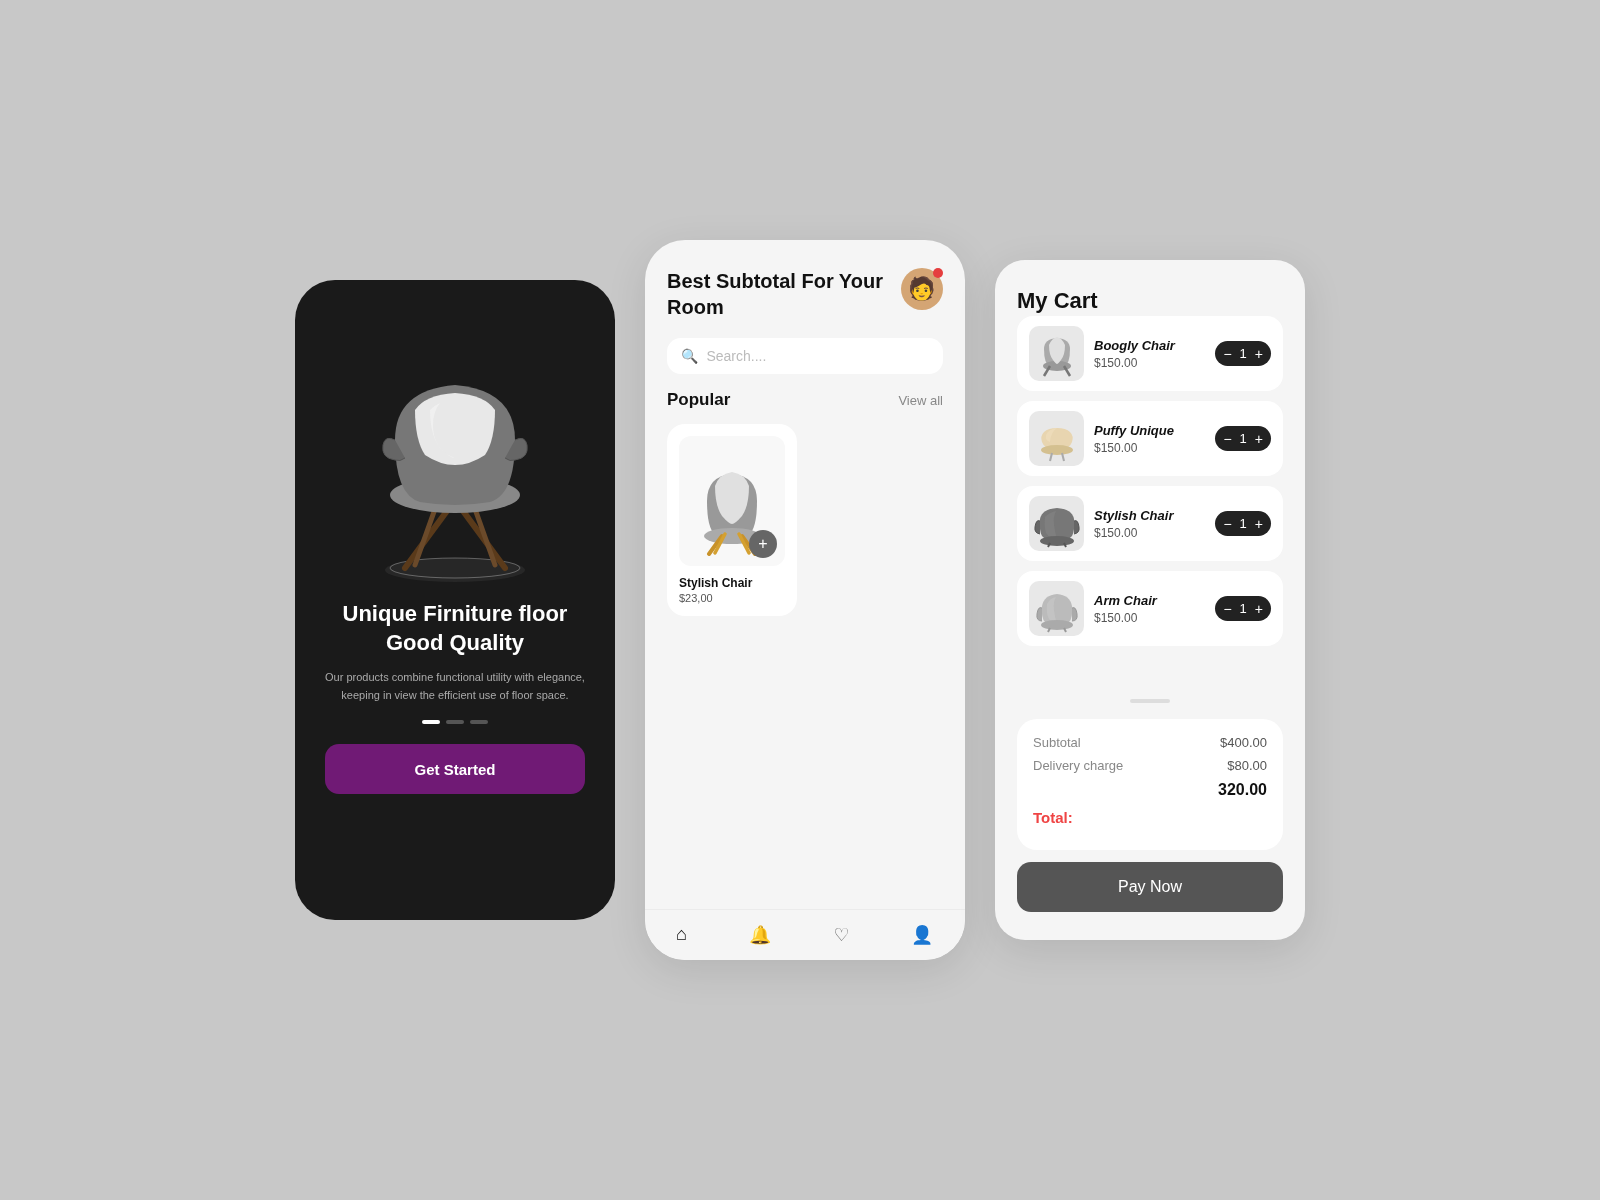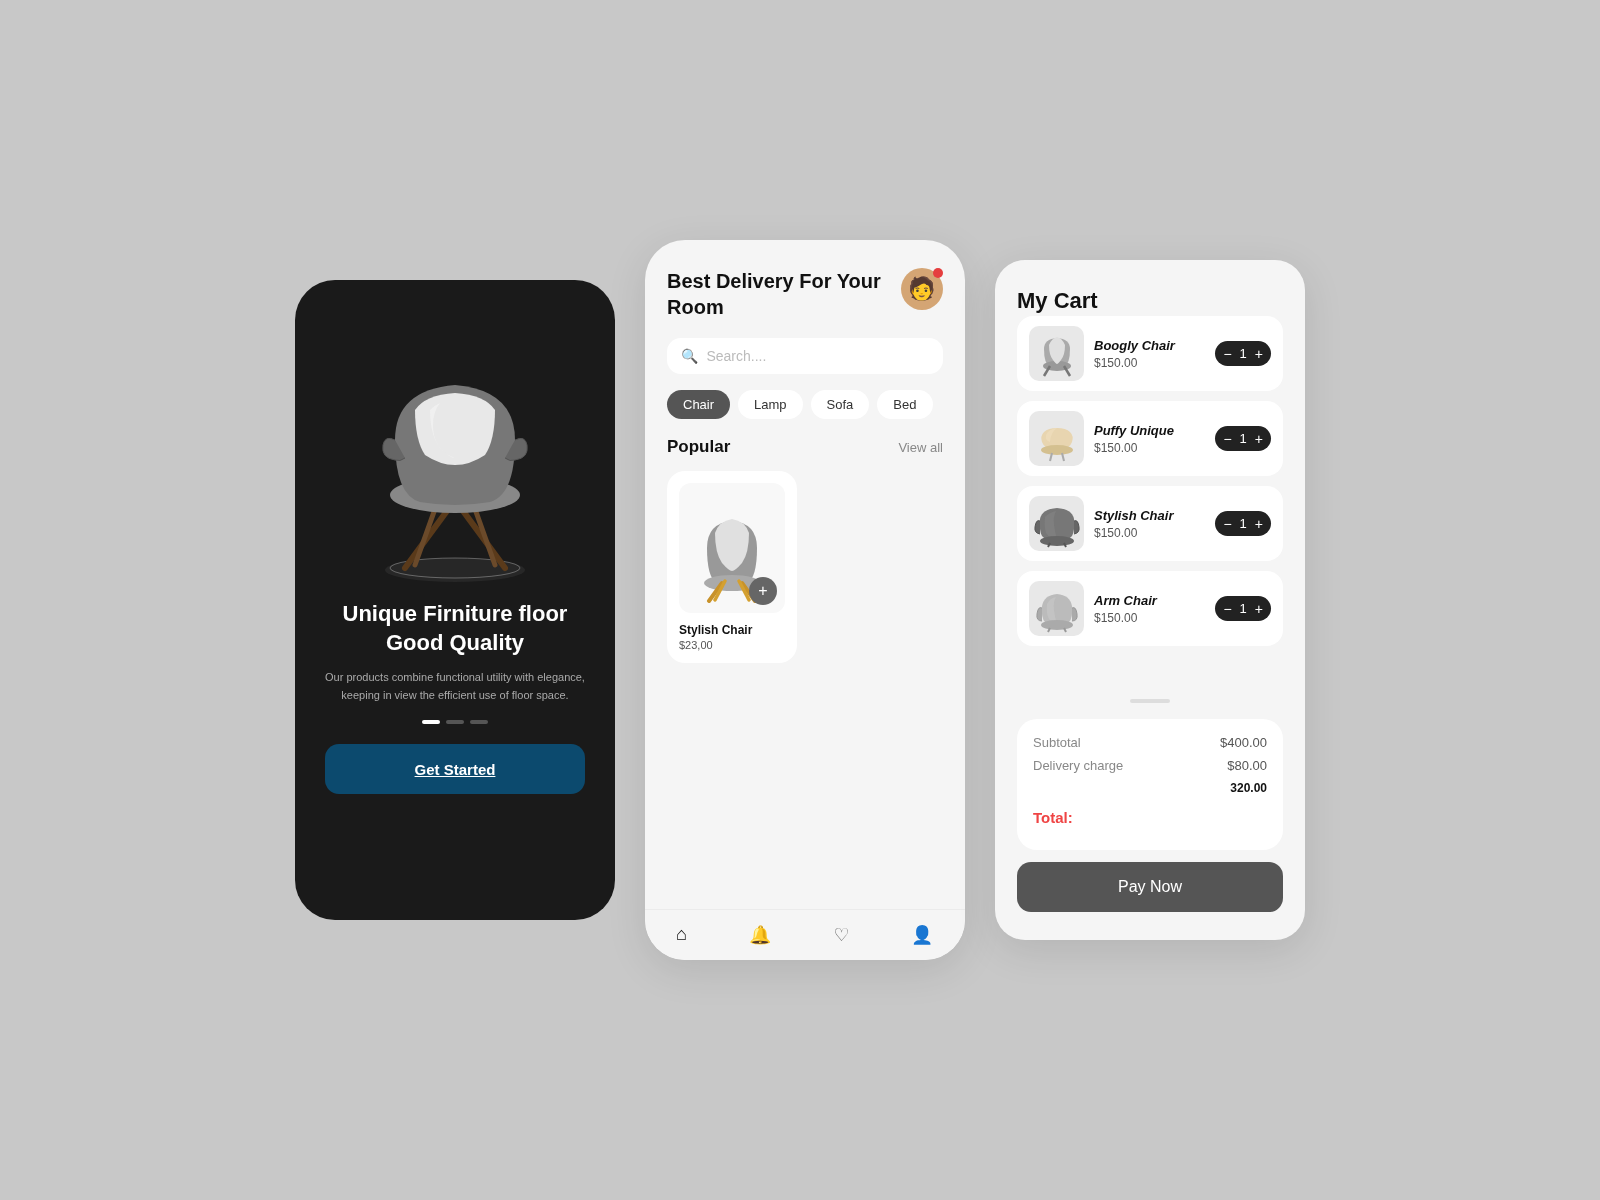--- a/index.html
+++ b/index.html
@@ -64,30 +64,29 @@
     .dot {
       width: 18px;
       height: 4px;
       border-radius: 2px;
     }
     .dot-active { background: #ffffff; }
     .dot-inactive { background: #555555; }
     .get-started-btn {
       width: 260px;
       height: 50px;
-      background: #0c4a6e;
+      background: #701a75;
       border-radius: 14px;
       display: flex;
       align-items: center;
       justify-content: center;
       color: #ffffff;
       font-size: 15px;
       font-weight: 600;
       cursor: pointer;
-      text-decoration: underline;
     }
 
     
     .phone-light {
       width: 320px;
       height: 720px;
       background: #f5f5f5;
       border-radius: 40px;
       display: flex;
       flex-direction: column;
@@ -360,21 +359,21 @@
       color: #555;
       font-weight: 500;
     }
     .summary-total-label {
       font-size: 15px;
       font-weight: 700;
       color: #ef4444;
       margin-top: 28px;
     }
     .summary-total-value {
-      font-size: 12px;
+      font-size: 16px;
       font-weight: 700;
       color: #111;
     }
     .pay-btn {
       width: 100%;
       height: 50px;
       background: #555555;
       border-radius: 14px;
       display: flex;
       align-items: center;
@@ -423,40 +422,34 @@
       <div class="dot dot-inactive"></div>
       <div class="dot dot-inactive"></div>
     </div>
     <div class="get-started-btn">Get Started</div>
   </div>
 </div>
 
 <div class="phone-light">
   <div class="phone-header">
     <div class="phone-title">
-      <span>Best Delivery For
+      <span>Best Subtotal For
 Your Room</span>
     </div>
     <div class="avatar-container">
       <div class="avatar-circle">🧑</div>
       <div class="notification-dot"></div>
     </div>
   </div>
 
   <div class="search-bar">
     <span class="search-icon-inner">🔍</span>
     <span class="search-input-display">Search....</span>
   </div>
 
-  <div class="category-tabs">
-    <div class="cat-tab cat-tab-active">Chair</div>
-    <div class="cat-tab cat-tab-inactive">Lamp</div>
-    <div class="cat-tab cat-tab-inactive">Sofa</div>
-    <div class="cat-tab cat-tab-inactive">Bed</div>
-  </div>
 
   <div class="popular-header">
     <div class="popular-title">Popular</div>
     <div class="view-all">View all</div>
   </div>
 
   <div class="products-row">
     <div class="product-card">
       <div class="product-img-area">
         <svg width="90" height="110" viewBox="0 0 90 110" fill="none">

